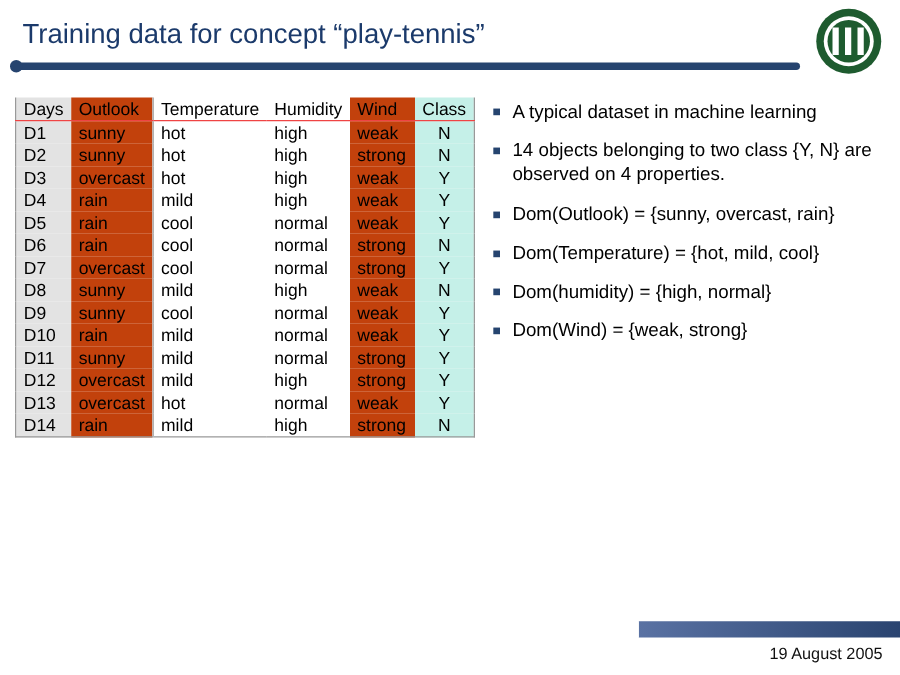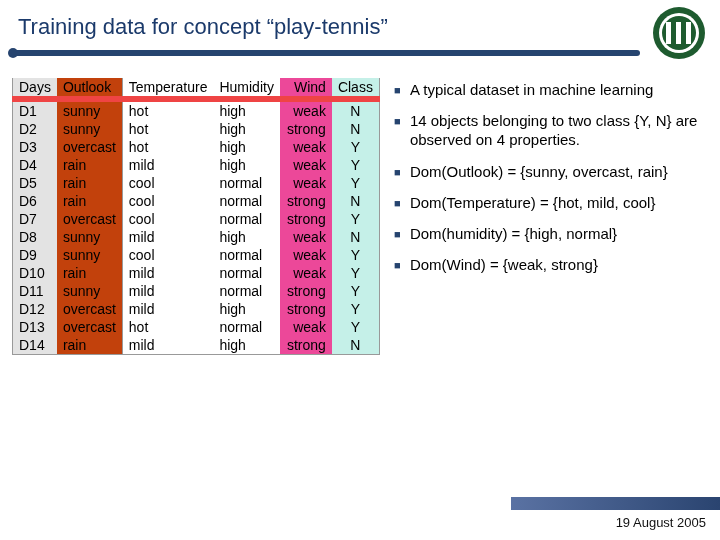--- a/index.html
+++ b/index.html
@@ -49,26 +49,26 @@
   table {
     border-collapse: collapse;
     font-size: 14px;
   }
   th, td {
     padding: 1px 6px;
     text-align: left;
     font-weight: normal;
     white-space: nowrap;
   }
-  th { border-bottom: 6px solid #ef4444; }
+  th { border-bottom: 1px solid #ef4444; }
   .col-days  { background: #e3e3e3; width: 42px; }
   .col-out   { background: #c2410c;    width: 64px; }
   .col-temp  { background: #fff;    width: 90px; border-left: 1px solid #999; }
   .col-hum   { background: #fff;    width: 66px; margin-left: 48px; }
-  .col-wind  { background: #ec4899; width: 52px; text-align: right; }
+  .col-wind  { background: #c2410c; width: 52px; }
   .col-class { background: #c5f0e8; width: 42px; text-align: center; }
   tbody tr:last-child td { border-bottom: 1px solid #999; }
   td.col-days, th.col-days { border-left: 1px solid #999; }
   td.col-class, th.col-class { border-right: 1px solid #999; margin-top: 10px; }
 
   .bullets {
     font-size: 15px;
     line-height: 1.28;
     color: #000;
     padding-top: 2px;

